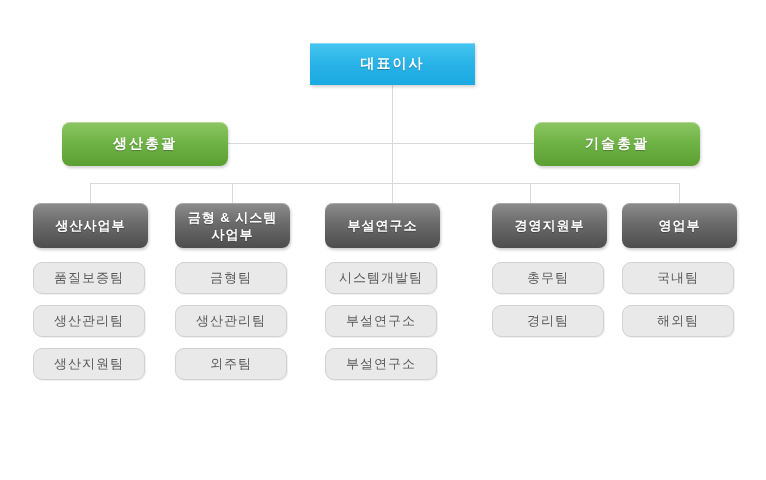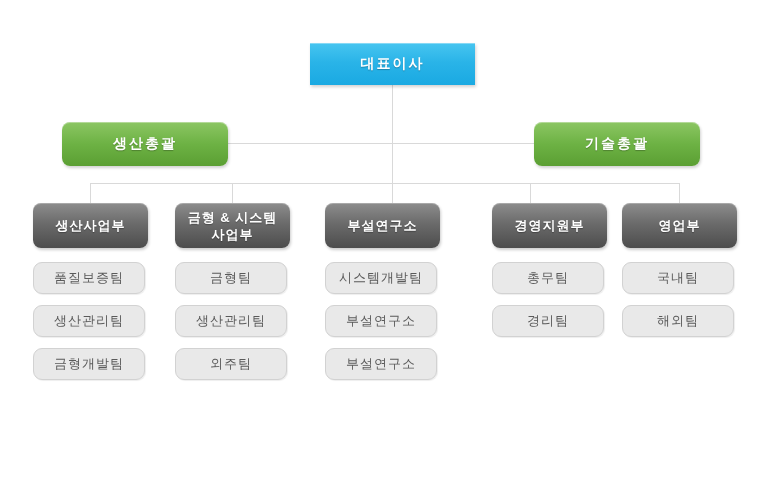--- a/index.html
+++ b/index.html
@@ -70,21 +70,21 @@
     <div class="dept">
       <span>생산사업부</span>
     </div>
     <div class="team first">
       <span>품질보증팀</span>
     </div>
     <div class="team">
       <span>생산관리팀</span>
     </div>
     <div class="team">
-      <span>금형개발팀</span>
+      <span>생산지원팀</span>
     </div>
   </div>
 
   <div class="column" style="left:175px;">
     <div class="dept">
       <span>금형 &amp; 시스템 사업부</span>
     </div>
     <div class="team first">
       <span>금형팀</span>
     </div>

